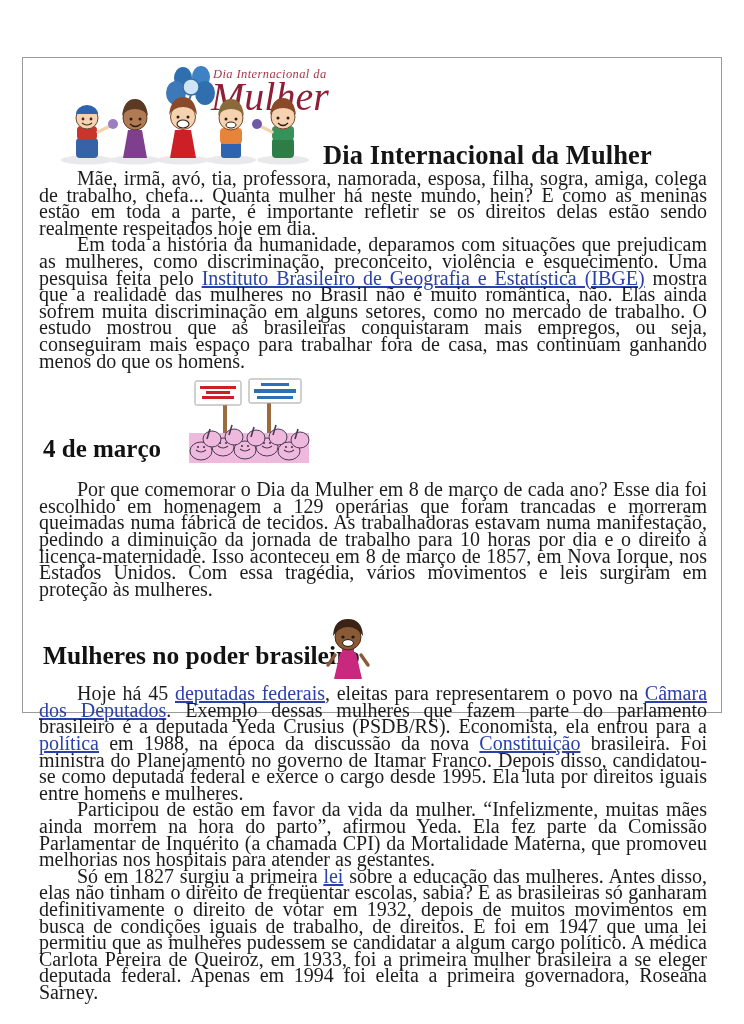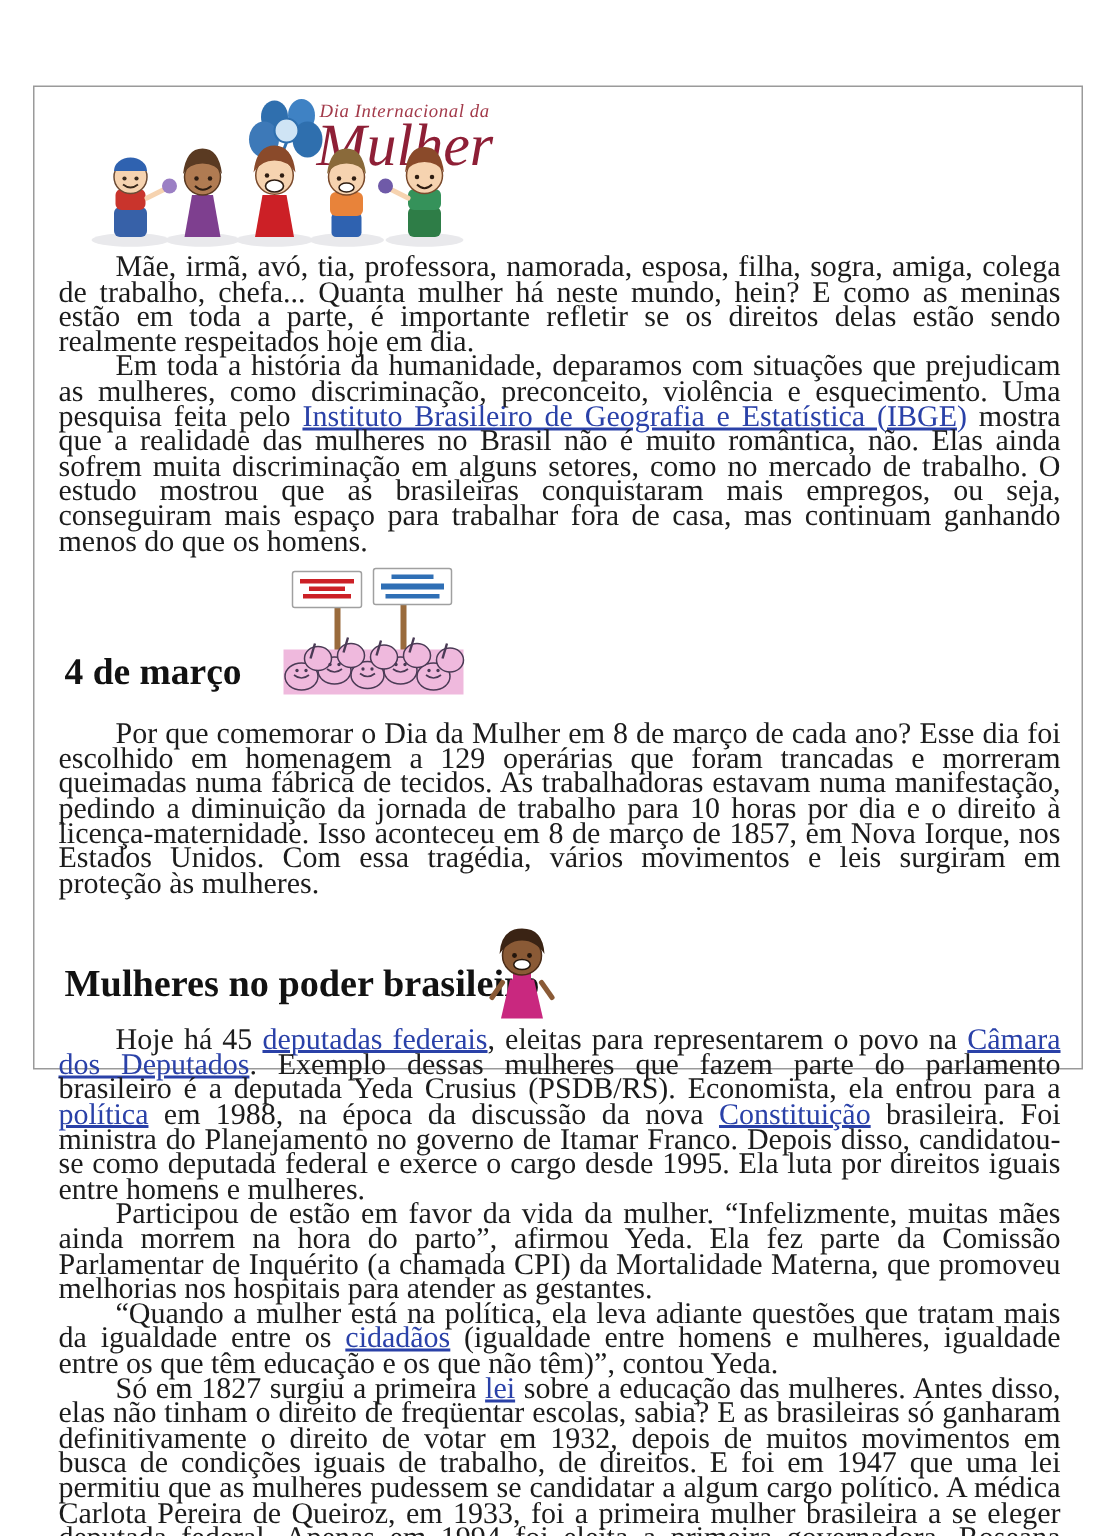--- a/index.html
+++ b/index.html
@@ -215,20 +215,21 @@
               <circle cx="223" cy="56" r="1.5" fill="#2e1d12"></circle>
                 <circle cx="233" cy="56" r="1.5" fill="#2e1d12"></circle>
               <path d="M223 61 q5 5 10 0" stroke="#2e1d12" stroke-width="1.3" fill="none"></path>
               <path d="M217 70 l-12 -6" stroke="#f6d3b0" stroke-width="3.4" stroke-linecap="round"></path>
               <circle cx="202" cy="62" r="5" fill="#6f5aa8"></circle>
             </g>
           </g>
         </svg>
       </div>
 
+      <div class="main-title">Dia Internacional da Mulher</div>
     </div>
 
     <p class="body block-1">Mãe, irmã, avó, tia, professora, namorada, esposa, filha, sogra, amiga, colega de trabalho, chefa... Quanta mulher há neste mundo, hein? E como as meninas estão em toda a parte, é importante refletir se os direitos delas estão sendo realmente respeitados hoje em dia.</p>
 
     <p class="body block-2"><span>Em toda a história da humanidade, deparamos com situações que prejudicam as mulheres, como discriminação, preconceito, violência e esquecimento. Uma pesquisa feita pelo </span><a class="link" href="#">Instituto Brasileiro de Geografia e Estatística (IBGE)</a><span> mostra que a realidade das mulheres no Brasil não é muito romântica, não. Elas ainda sofrem muita discriminação em alguns setores, como no mercado de trabalho. O estudo mostrou que as brasileiras conquistaram mais empregos, ou seja, conseguiram mais espaço para trabalhar fora de casa, mas continuam ganhando menos do que os homens.</span></p>
 
     <div class="sec-marco">
 
       <div class="marco-art">
         <svg width="124" height="88" viewBox="0 0 124 88" xmlns="http://www.w3.org/2000/svg">
@@ -314,18 +315,17 @@
           <path d="M13 38 l-7 10" stroke="#8a5a36" stroke-width="3.4" stroke-linecap="round"></path>
           <path d="M39 38 l7 10" stroke="#8a5a36" stroke-width="3.4" stroke-linecap="round"></path>
         </svg>
       </div>
     </div>
 
     <p class="body block-4"><span>Hoje há 45 </span><a class="link" href="#">deputadas federais</a><span>, eleitas para representarem o povo na </span><a class="link" href="#">Câmara dos Deputados</a><span>. Exemplo dessas mulheres que fazem parte do parlamento brasileiro é a deputada Yeda Crusius (PSDB/RS). Economista, ela entrou para a </span><a class="link" href="#">política</a><span> em 1988, na época da discussão da nova </span><a class="link" href="#">Constituição</a><span> brasileira. Foi ministra do Planejamento no governo de Itamar Franco. Depois disso, candidatou-se como deputada federal e exerce o cargo desde 1995. Ela luta por direitos iguais entre homens e mulheres.</span></p>
 
     <p class="body block-5">Participou de estão em favor da vida da mulher. “Infelizmente, muitas mães ainda morrem na hora do parto”, afirmou Yeda. Ela fez parte da Comissão Parlamentar de Inquérito (a chamada CPI) da Mortalidade Materna, que promoveu melhorias nos hospitais para atender as gestantes.</p>
 
-    <p class="body block-6"><span>“Quando a mulher está na política, ela leva adiante questões que tratam mais da igualdade entre os </span><a class="link" href="#">cidadãos</a><span> (igualdade entre homens e mulheres, igualdade entre os que têm educação e os que não têm)”, contou Yeda.</span></p>
 
     <p class="body block-7"><span>Só em 1827 surgiu a primeira </span><a class="link" href="#">lei</a><span> sobre a educação das mulheres. Antes disso, elas não tinham o direito de freqüentar escolas, sabia? E as brasileiras só ganharam definitivamente o direito de votar em 1932, depois de muitos movimentos em busca de condições iguais de trabalho, de direitos. E foi em 1947 que uma lei permitiu que as mulheres pudessem se candidatar a algum cargo político. A médica Carlota Pereira de Queiroz, em 1933, foi a primeira mulher brasileira a se eleger deputada federal. Apenas em 1994 foi eleita a primeira  governadora, Roseana Sarney.</span></p>
 
   </div>
 </div>
 
 </body></html>

